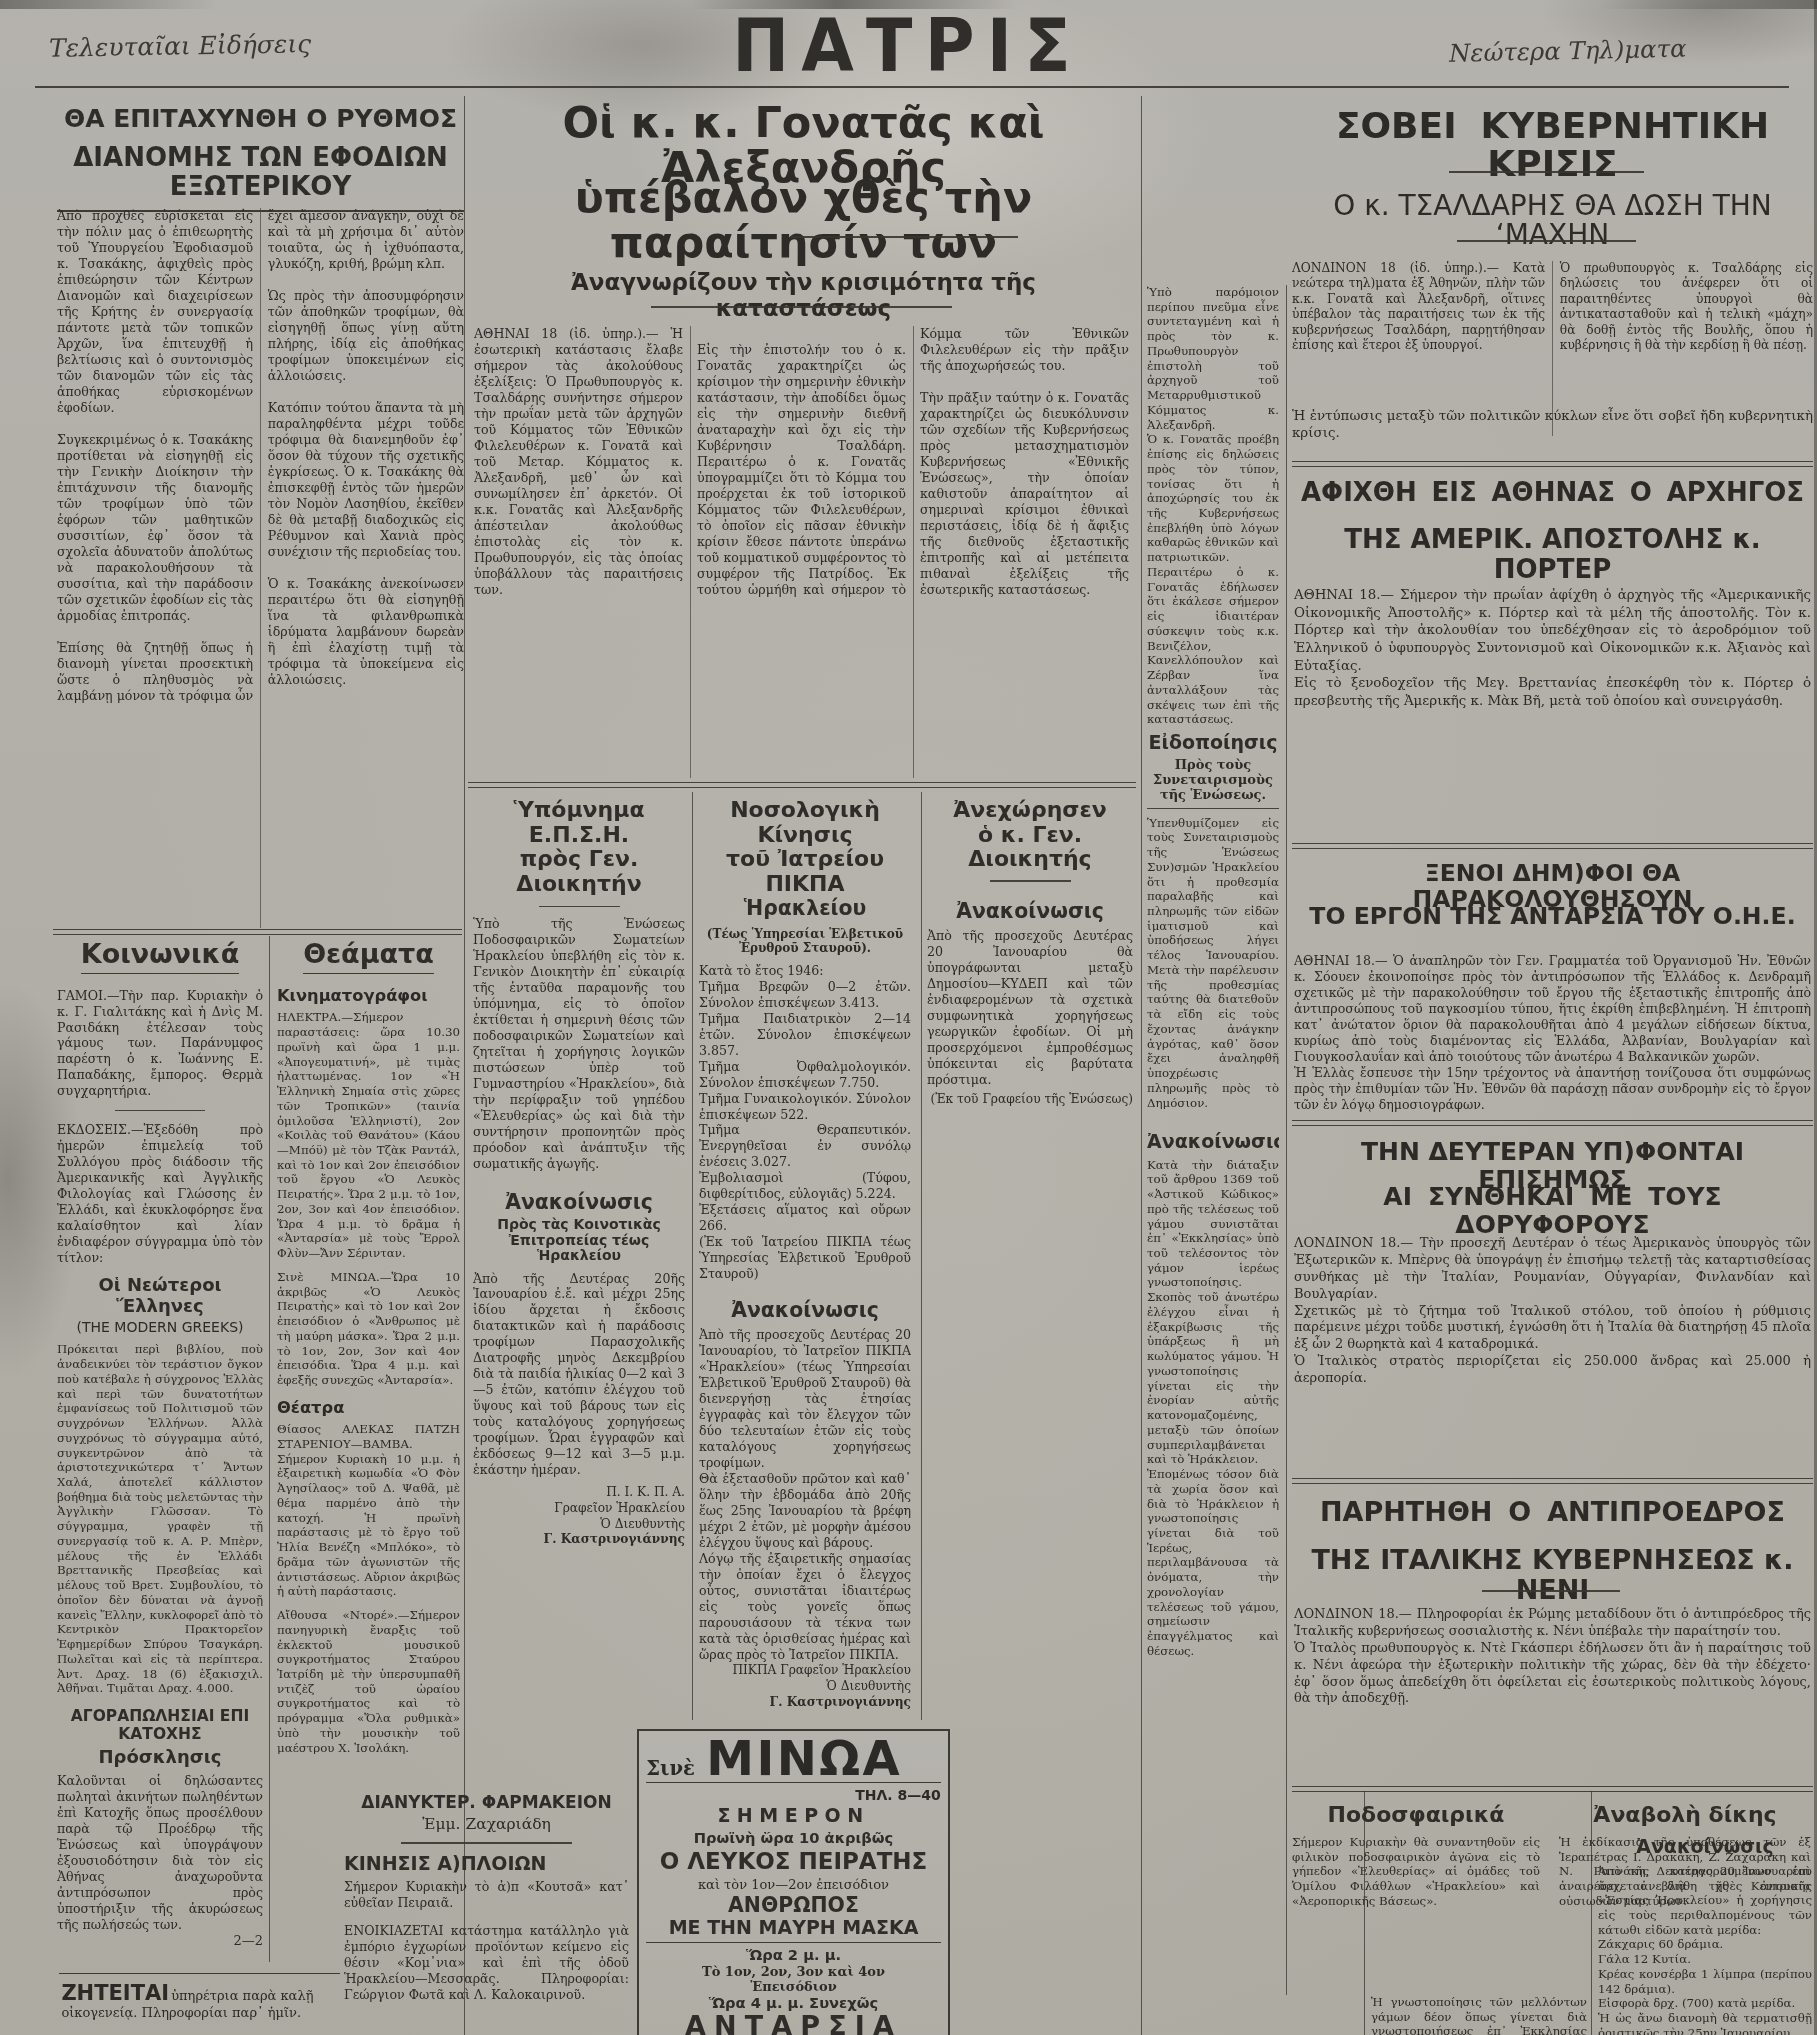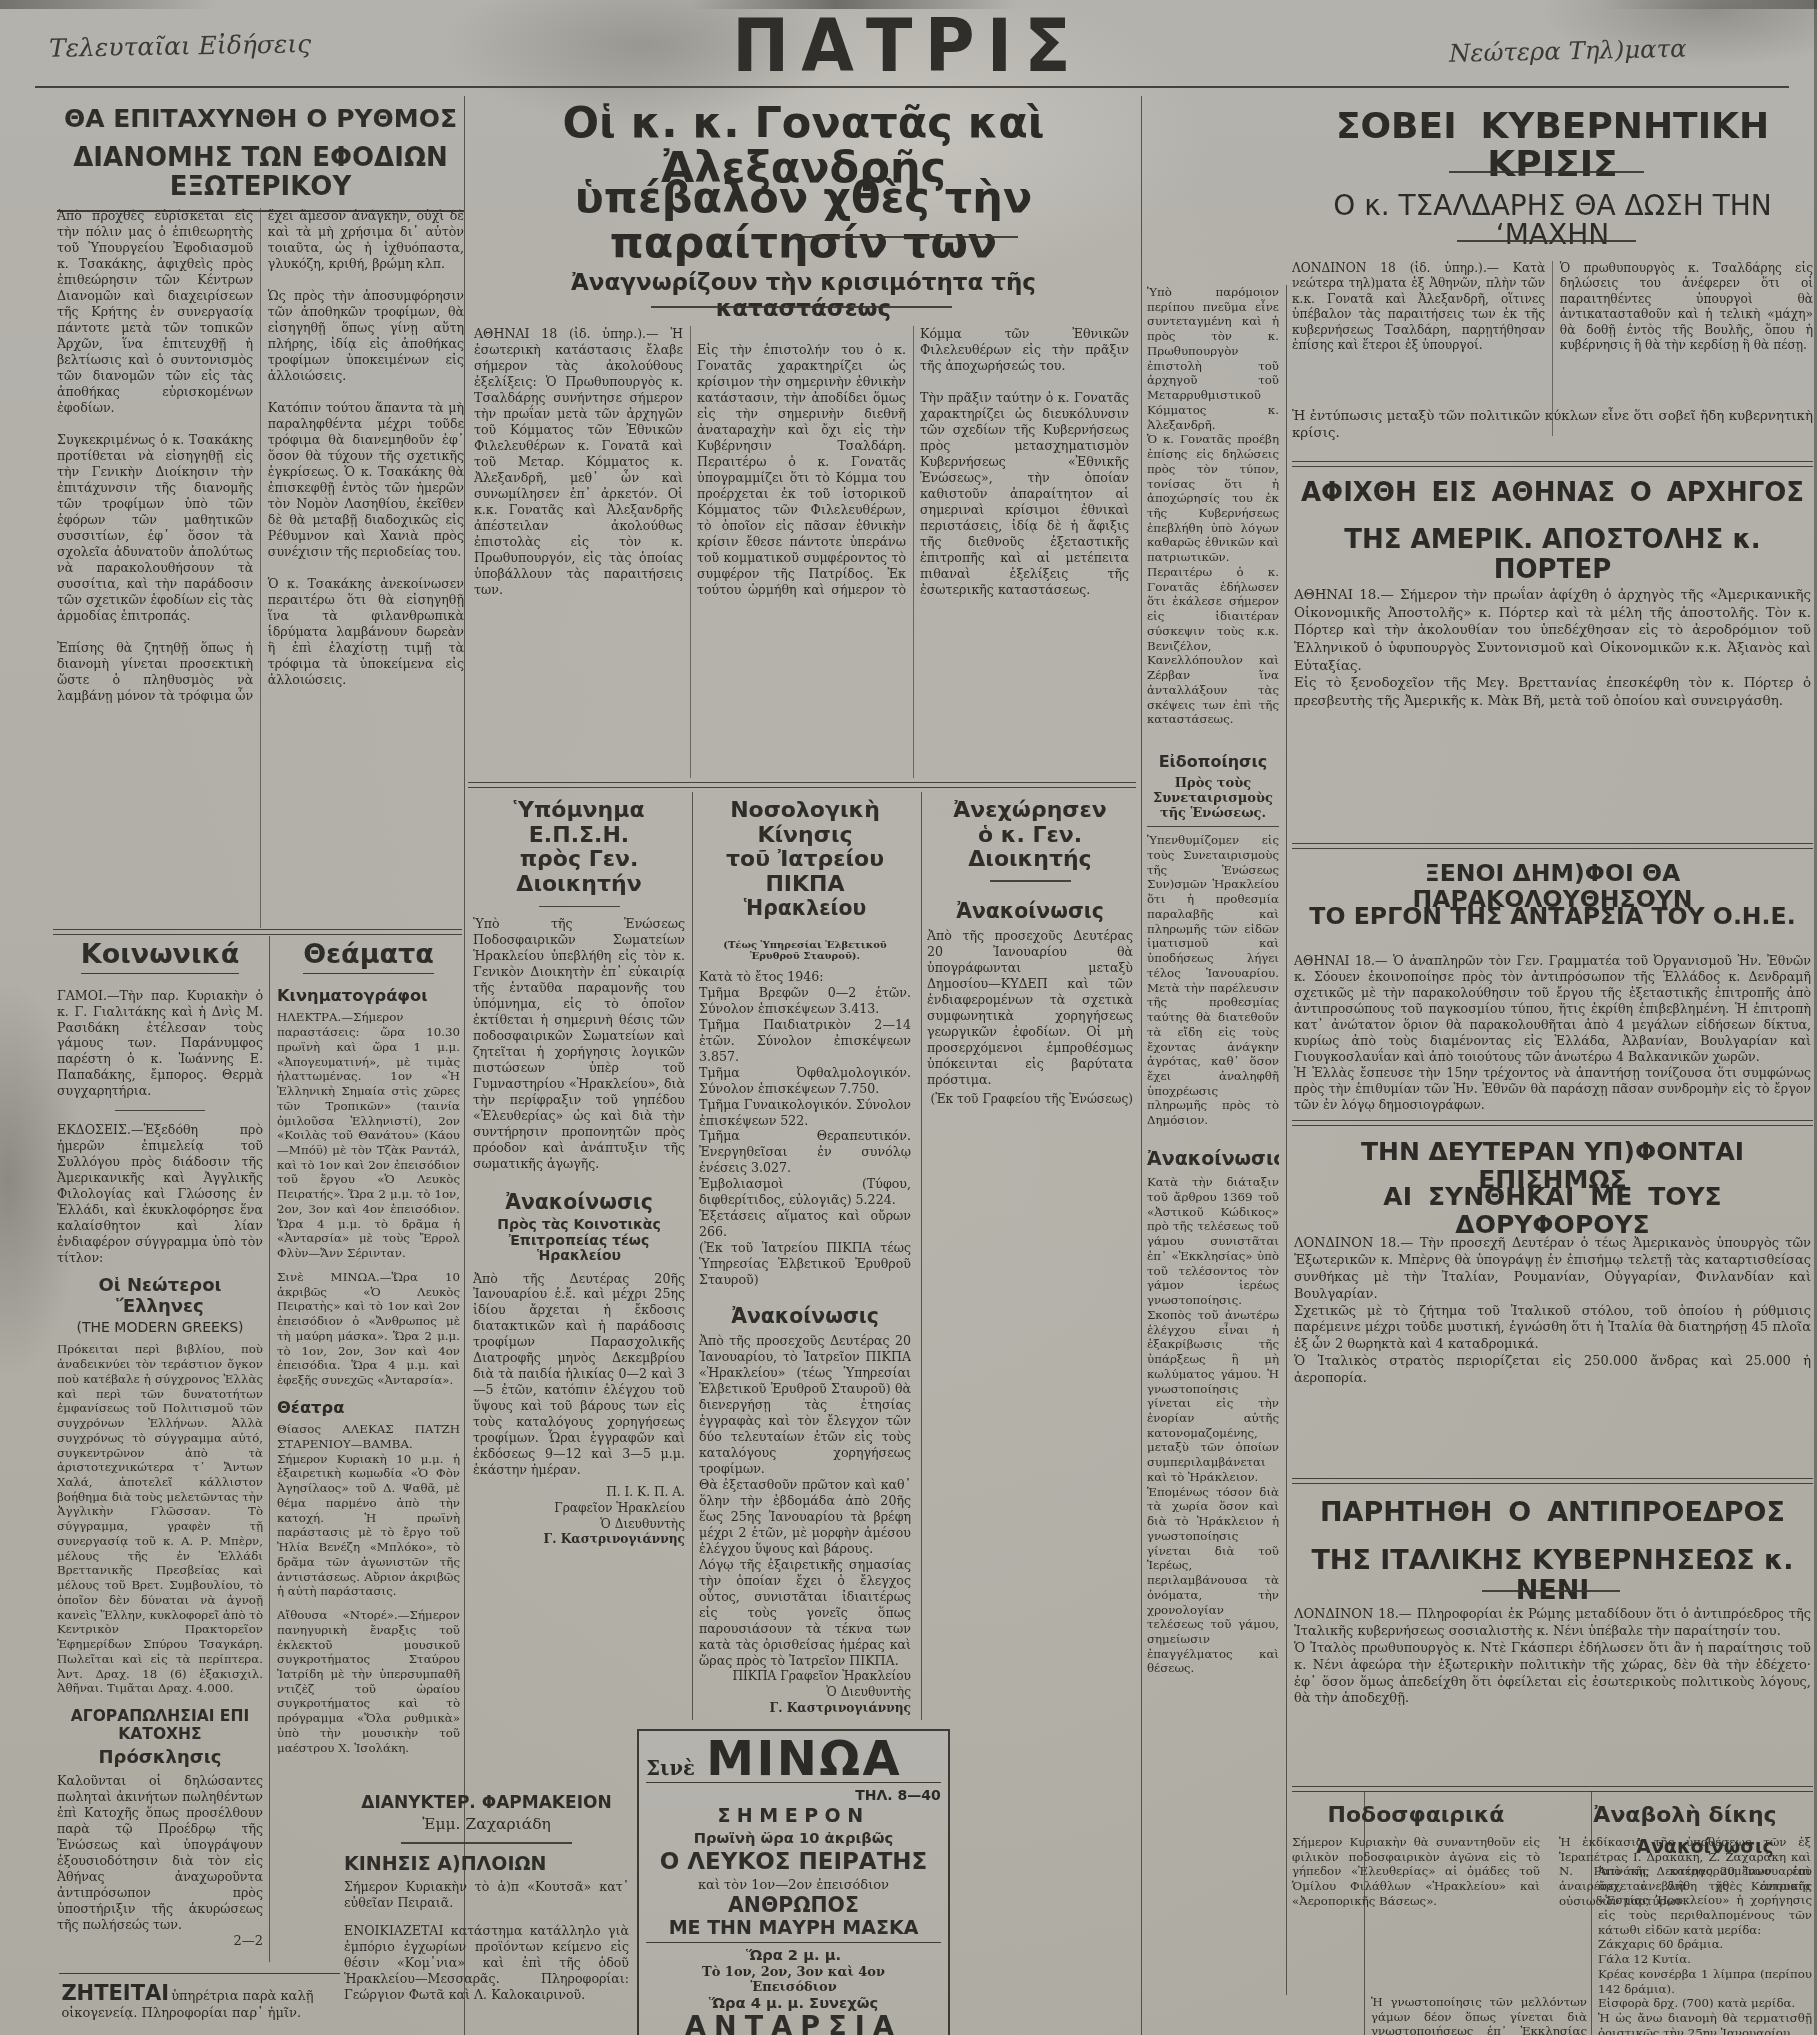--- a/index.html
+++ b/index.html
@@ -134,21 +134,21 @@
     <div class="sig c" style="margin-top:6.5px;">Π. Ι. Κ. Π. Α.</div>
     <div class="sig c">Γραφεῖον Ἡρακλείου</div>
     <div class="sig c">Ὁ Διευθυντὴς</div>
     <div class="sig c" style="font-weight:bold;">Γ. Καστρινογιάννης</div>
   </div>
 
   <div class="abs clip" style="left:699px;top:798px;width:212px;height:924px;">
     <div class="sec-title" style="font-size:22px;">Νοσολογικὴ Κίνησις</div>
     <div class="sec-title" style="font-size:22px;">τοῦ Ἰατρείου ΠΙΚΠΑ</div>
     <div class="sec-title" style="font-size:20.4px;">Ἡρακλείου</div>
-    <div class="c" style="font-size:10px;font-weight:bold;margin-top:20px;">(Τέως Ὑπηρεσίαι Ἑλβετικοῦ Ἐρυθροῦ Σταυροῦ).</div>
+    <div class="c" style="font-size:12px;font-weight:bold;margin-top:8px;">(Τέως Ὑπηρεσίαι Ἑλβετικοῦ Ἐρυθροῦ Σταυροῦ).</div>
     <div class="body j pre" style="margin-top:7.3px;">Κατὰ τὸ ἔτος 1946:
 Τμῆμα Βρεφῶν 0—2 ἐτῶν. Σύνολον ἐπισκέψεων 3.413.
 Τμῆμα Παιδιατρικὸν 2—14 ἐτῶν. Σύνολον ἐπισκέψεων 3.857.
 Τμῆμα Ὀφθαλμολογικόν. Σύνολον ἐπισκέψεων 7.750.
 Τμῆμα Γυναικολογικόν. Σύνολον ἐπισκέψεων 522.
 Τμῆμα Θεραπευτικόν. Ἐνεργηθεῖσαι ἐν συνόλῳ ἐνέσεις 3.027.
 Ἐμβολιασμοὶ (Τύφου, διφθερίτιδος, εὐλογιᾶς) 5.224.
 Ἐξετάσεις αἵματος καὶ οὔρων 266.
 (Ἐκ τοῦ Ἰατρείου ΠΙΚΠΑ τέως Ὑπηρεσίας Ἑλβετικοῦ Ἐρυθροῦ Σταυροῦ)</div>
     <div class="sec-title" style="font-size:20.4px;margin-top:16.3px;">Ἀνακοίνωσις</div>
@@ -230,21 +230,21 @@
   </div>
   <div class="abs clip" style="left:1559px;top:1803px;width:252px;height:179px;">
     <div class="sec-title" style="font-size:22px;">Ἀναβολὴ δίκης</div>
     <div class="smallbody j" style="margin-top:7.3px;">Ἡ ἐκδίκασις τῆς ὑποθέσεως τῶν ἐξ Ἱεραπέτρας Ι. Δρακάκη, Ζ. Ζαχαράκη καὶ Ν. Ρατνάκη, κατηγορουμένων ἐπὶ ἀναιρέσει, ἀνεβλήθη χθὲς ἀπουσίᾳ οὐσιωδῶν μαρτύρων.</div>
   </div>
 
   <div class="abs clip" style="left:1147px;top:285px;width:132px;height:1783px;">
     <div class="smallbody j pre">Ὑπὸ παρόμοιον περίπου πνεῦμα εἶνε συντεταγμένη καὶ ἡ πρὸς τὸν κ. Πρωθυπουργὸν ἐπιστολὴ τοῦ ἀρχηγοῦ τοῦ Μεταρρυθμιστικοῦ Κόμματος κ. Ἀλεξανδρῆ.
 Ὁ κ. Γονατᾶς προέβη ἐπίσης εἰς δηλώσεις πρὸς τὸν τύπον, τονίσας ὅτι ἡ ἀποχώρησίς του ἐκ τῆς Κυβερνήσεως ἐπεβλήθη ὑπὸ λόγων καθαρῶς ἐθνικῶν καὶ πατριωτικῶν.
 Περαιτέρω ὁ κ. Γονατᾶς ἐδήλωσεν ὅτι ἐκάλεσε σήμερον εἰς ἰδιαιτέραν σύσκεψιν τοὺς κ.κ. Βενιζέλον, Κανελλόπουλον καὶ Ζέρβαν ἵνα ἀνταλλάξουν τὰς σκέψεις των ἐπὶ τῆς καταστάσεως.</div>
-    <div class="sec-title" style="font-size:16px;margin-top:26px;">Εἰδοποίησις</div>
+    <div class="sec-title" style="font-size:19px;margin-top:5px;">Εἰδοποίησις</div>
     <div class="c" style="font-weight:bold;font-size:13px;margin-top:4.1px;border-bottom:1.6px solid rgba(48,46,40,.85);padding-bottom:5.7px;">Πρὸς τοὺς Συνεταιρισμοὺς τῆς Ἑνώσεως.</div>
     <div class="smallbody j" style="margin-top:6.5px;">Ὑπενθυμίζομεν εἰς τοὺς Συνεταιρισμοὺς τῆς Ἑνώσεως Συν)σμῶν Ἡρακλείου ὅτι ἡ προθεσμία παραλαβῆς καὶ πληρωμῆς τῶν εἰδῶν ἱματισμοῦ καὶ ὑποδήσεως λήγει τέλος Ἰανουαρίου. Μετὰ τὴν παρέλευσιν τῆς προθεσμίας ταύτης θὰ διατεθοῦν τὰ εἴδη εἰς τοὺς ἔχοντας ἀνάγκην ἀγρότας, καθ᾽ ὅσον ἔχει ἀναληφθῆ ὑποχρέωσις πληρωμῆς πρὸς τὸ Δημόσιον.</div>
     <div class="sec-title" style="font-size:19px;margin-top:20.4px;">Ἀνακοίνωσις</div>
     <div class="smallbody j pre" style="margin-top:5.7px;">Κατὰ τὴν διάταξιν τοῦ ἄρθρου 1369 τοῦ «Ἀστικοῦ Κώδικος» πρὸ τῆς τελέσεως τοῦ γάμου συνιστᾶται ἐπ᾽ «Ἐκκλησίας» ὑπὸ τοῦ τελέσοντος τὸν γάμον ἱερέως γνωστοποίησις.
 Σκοπὸς τοῦ ἀνωτέρω ἐλέγχου εἶναι ἡ ἐξακρίβωσις τῆς ὑπάρξεως ἢ μὴ κωλύματος γάμου. Ἡ γνωστοποίησις γίνεται εἰς τὴν ἐνορίαν αὐτῆς κατονομαζομένης, μεταξὺ τῶν ὁποίων συμπεριλαμβάνεται καὶ τὸ Ἡράκλειον.
 Ἑπομένως τόσον διὰ τὰ χωρία ὅσον καὶ διὰ τὸ Ἡράκλειον ἡ γνωστοποίησις γίνεται διὰ τοῦ Ἱερέως, περιλαμβάνουσα τὰ ὀνόματα, τὴν χρονολογίαν τελέσεως τοῦ γάμου, σημείωσιν ἐπαγγέλματος καὶ θέσεως.</div>
   </div>
 
   <div class="abs clip" style="left:1371px;top:1995px;width:216px;height:415px;">
     <div class="smallbody j">Ἡ γνωστοποίησις τῶν μελλόντων γάμων δέον ὅπως γίνεται διὰ γνωστοποιήσεως ἐπ᾽ Ἐκκλησίας διὰ τοῦ Ἱερέως.</div>

